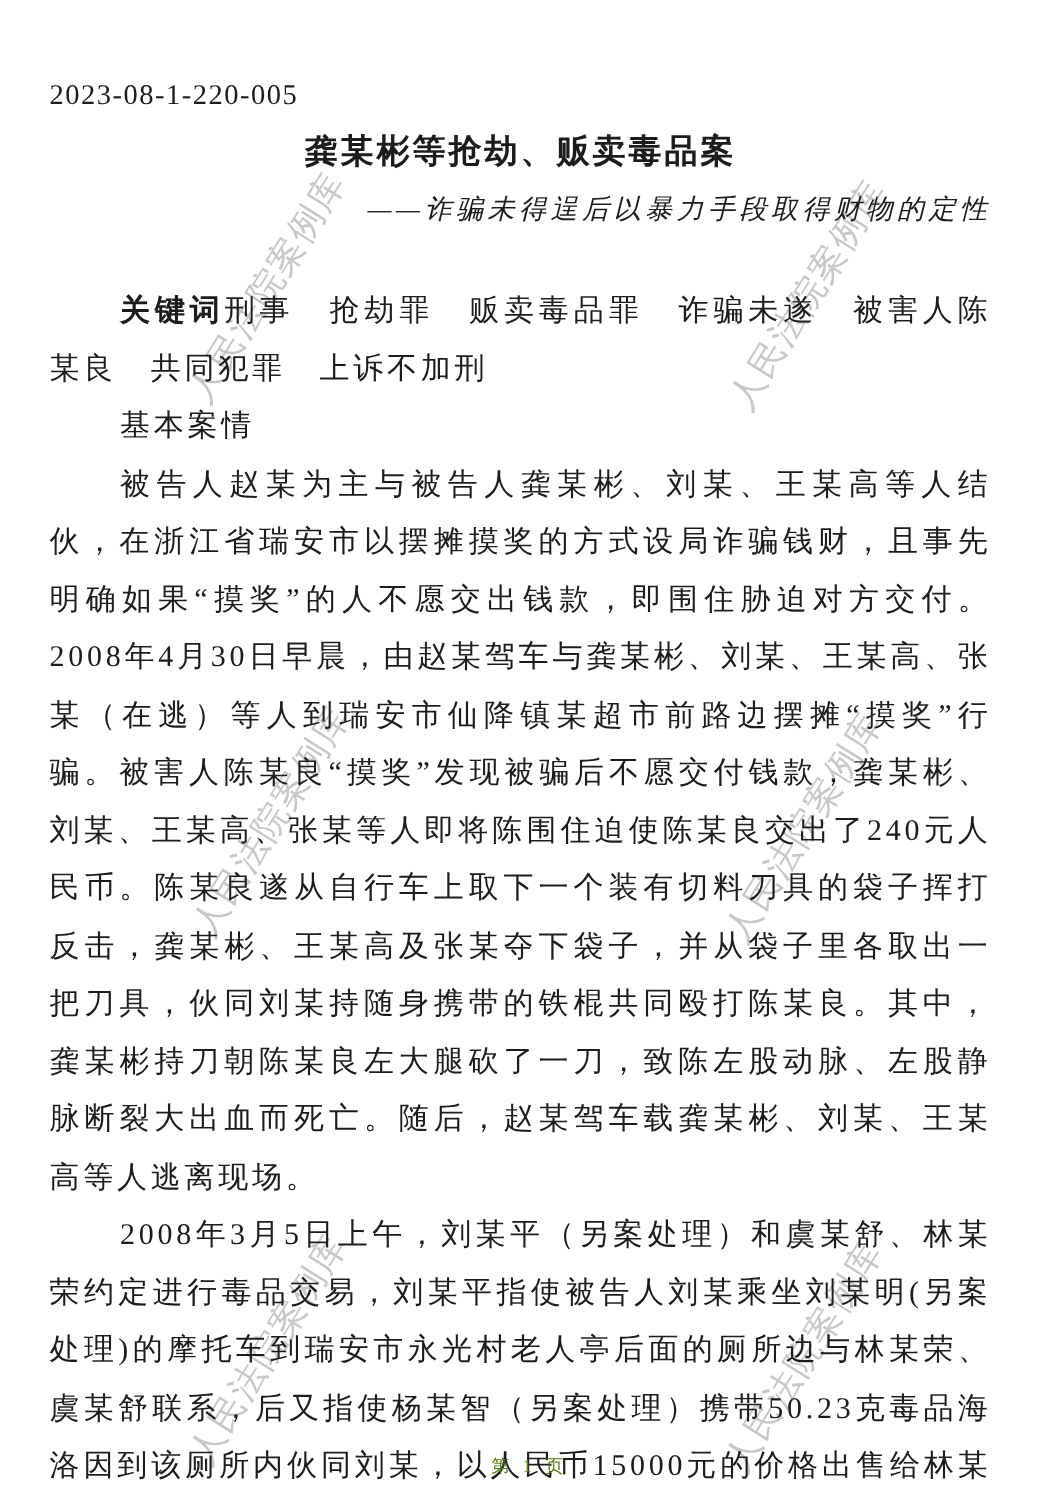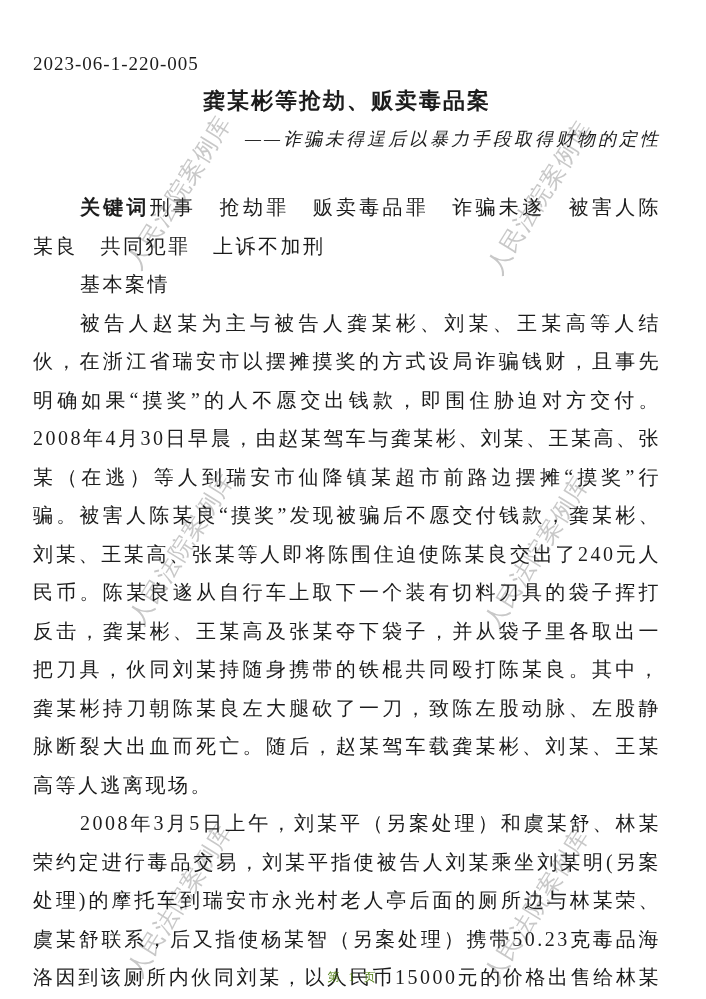--- a/index.html
+++ b/index.html
@@ -65,21 +65,21 @@
   <div class="watermark-layer">
     <div class="wm wm1">人民法院案例库</div>
     <div class="wm wm2">人民法院案例库</div>
     <div class="wm wm3">人民法院案例库</div>
     <div class="wm wm4">人民法院案例库</div>
     <div class="wm wm5">人民法院案例库</div>
     <div class="wm wm6">人民法院案例库</div>
   </div>
 
   <div class="content">
-    <div class="doc-number">2023-06-1-220-005</div>
+    <div class="doc-number">2023-08-1-220-005</div>
 
     <h1 class="title">龚某彬等抢劫、贩卖毒品案</h1>
 
     <div class="subtitle">——诈骗未得逞后以暴力手段取得财物的定性</div>
 
     <p class="keywords text"><span class="kw-label">关键词</span><span>刑事　抢劫罪　贩卖毒品罪　诈骗未遂　被害人陈某良　共同犯罪　上诉不加刑</span></p>
 
     <h2 class="section-heading">基本案情</h2>
 
     <p class="body-para text">被告人赵某为主与被告人龚某彬、刘某、王某高等人结伙，在浙江省瑞安市以摆摊摸奖的方式设局诈骗钱财，且事先明确如果“摸奖”的人不愿交出钱款，即围住胁迫对方交付。2008年4月30日早晨，由赵某驾车与龚某彬、刘某、王某高、张某（在逃）等人到瑞安市仙降镇某超市前路边摆摊“摸奖”行骗。被害人陈某良“摸奖”发现被骗后不愿交付钱款，龚某彬、刘某、王某高、张某等人即将陈围住迫使陈某良交出了240元人民币。陈某良遂从自行车上取下一个装有切料刀具的袋子挥打反击，龚某彬、王某高及张某夺下袋子，并从袋子里各取出一把刀具，伙同刘某持随身携带的铁棍共同殴打陈某良。其中，龚某彬持刀朝陈某良左大腿砍了一刀，致陈左股动脉、左股静脉断裂大出血而死亡。随后，赵某驾车载龚某彬、刘某、王某高等人逃离现场。</p>

